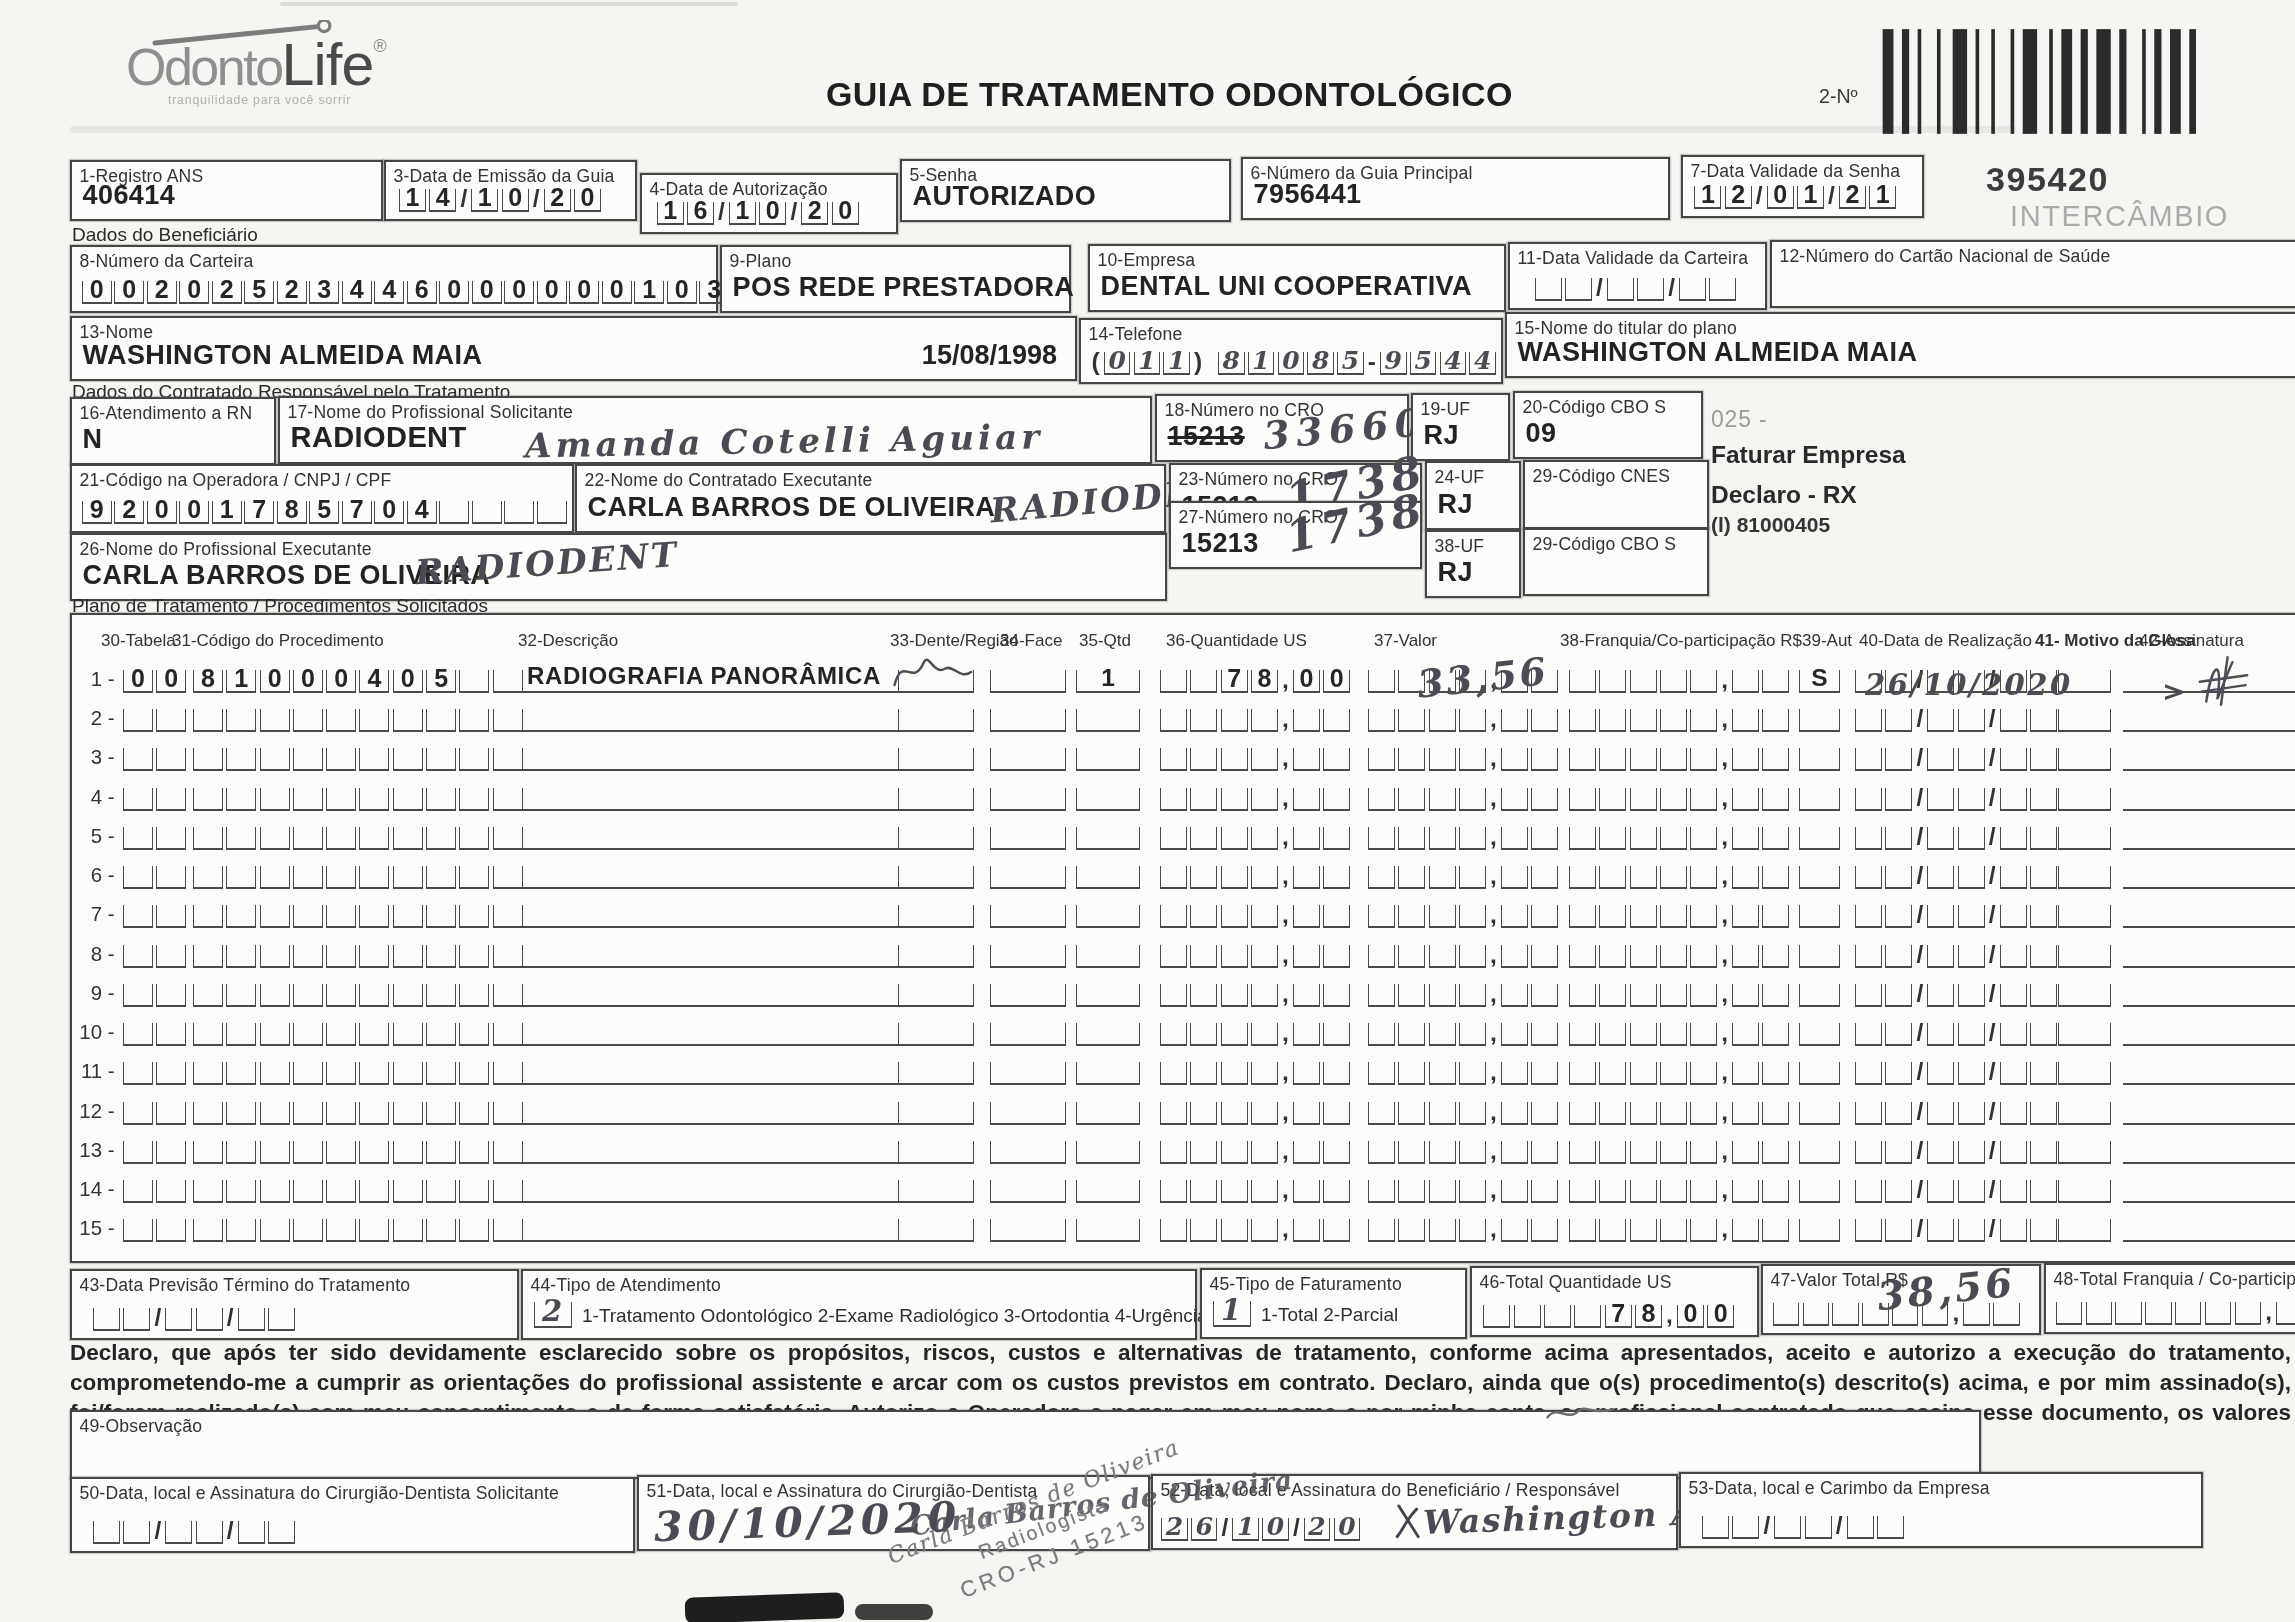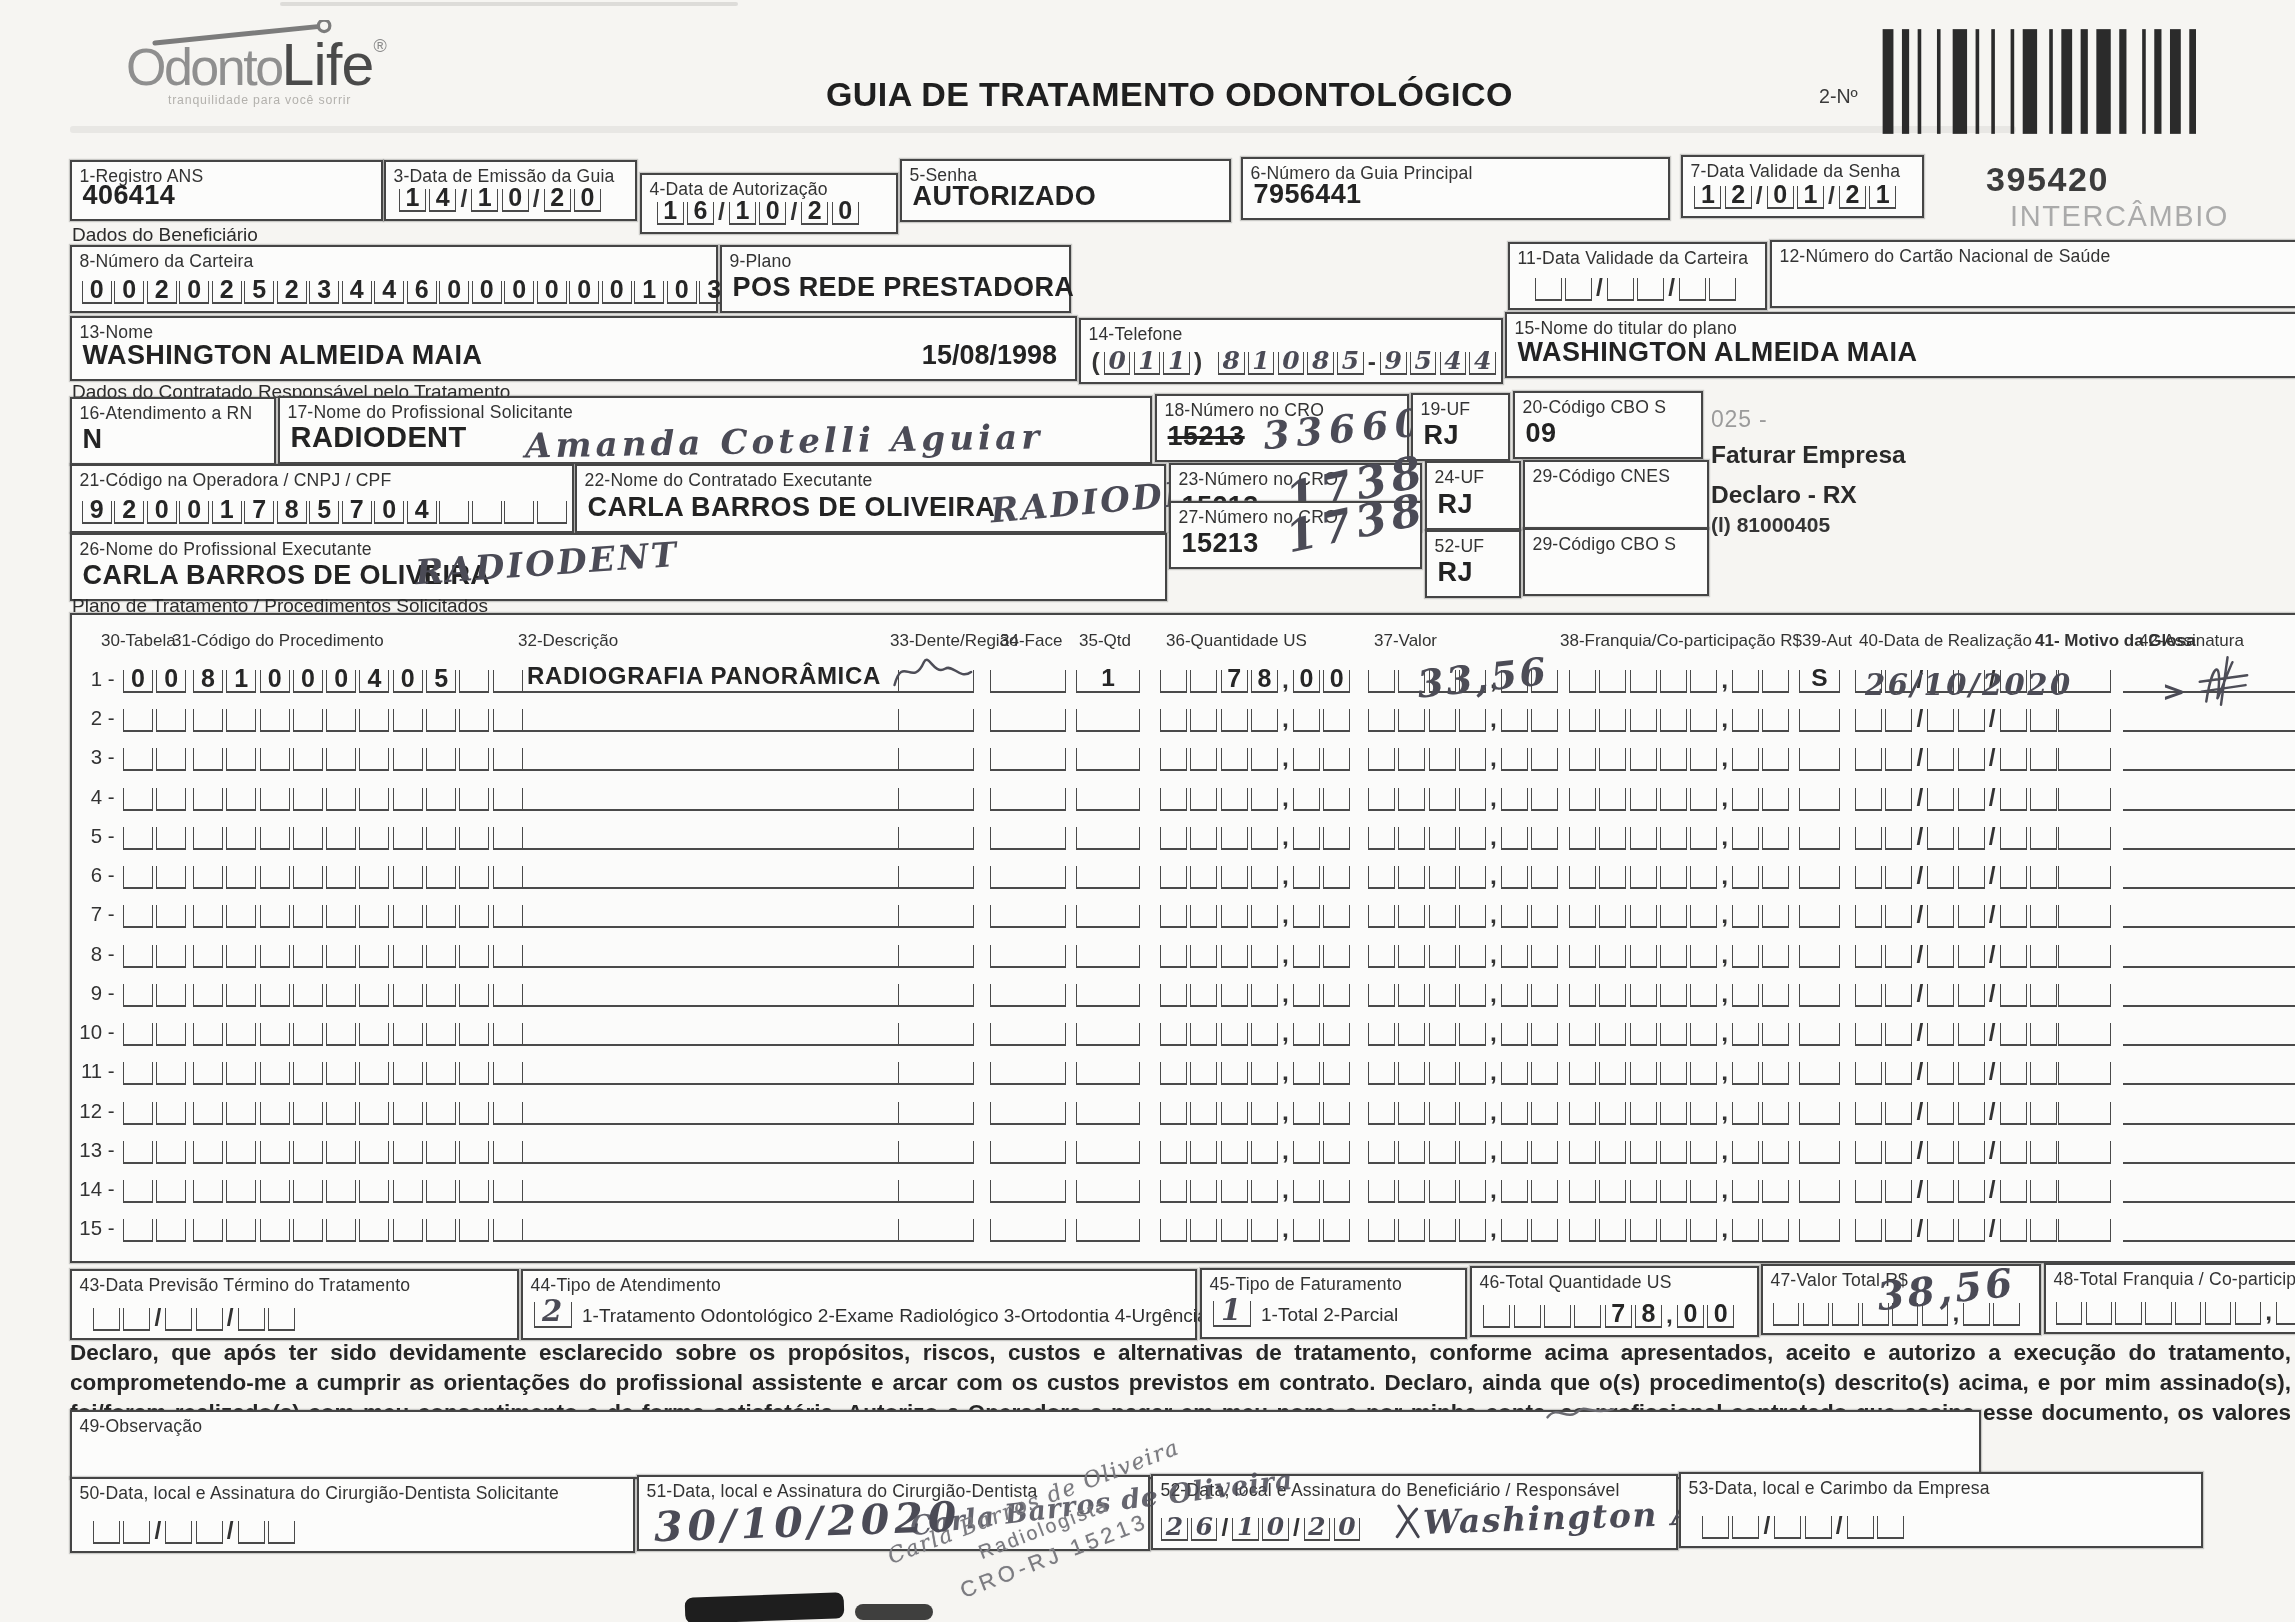--- a/index.html
+++ b/index.html
@@ -177,20 +177,24 @@
         <span class="comb-cell">0</span>
         <span class="comb-cell">1</span>
         <span class="comb-cell">0</span>
         <span class="comb-cell">3</span>
       </div>
   </div>
   <div class="box" style="left:720px;top:245px;width:347px;height:64px">
     <span class="lbl">9-Plano</span>
     <span class="val">POS REDE PRESTADORA</span>
   </div>
+  <div class="box" style="left:1088px;top:244px;width:414px;height:64px">
+    <span class="lbl">10-Empresa</span>
+    <span class="val">DENTAL UNI  COOPERATIVA</span>
+  </div>
   <div class="box" style="left:1508px;top:242px;width:255px;height:64px">
     <span class="lbl">11-Data Validade da Carteira</span>
     <div class="comb comb-sm" style="left:24.5px">
         <span class="comb-cell"></span>
         <span class="comb-cell"></span>
         <span class="comb-sep">/</span>
         <span class="comb-cell"></span>
         <span class="comb-cell"></span>
         <span class="comb-sep">/</span>
         <span class="comb-cell"></span>
@@ -306,21 +310,21 @@
     <span class="lbl">26-Nome do Profissional Executante</span>
     <span class="val">CARLA BARROS DE OLIVEIRA</span>
     <span class="hand" style="left:343px;top:8.2px;font-size:34px;letter-spacing:2.5px;transform:rotate(-4deg)">RADIODENT</span>
   </div>
   <div class="box" style="left:1169px;top:501px;width:249px;height:64px">
     <span class="lbl">27-Número no CRO</span>
     <span class="val">15213</span>
     <span class="hand" style="left:114px;top:-6.5px;font-size:44px;letter-spacing:4.9px;transform:rotate(-12deg)">1738</span>
   </div>
   <div class="box" style="left:1425px;top:530px;width:92px;height:64px">
-    <span class="lbl">52-UF</span>
+    <span class="lbl">38-UF</span>
     <span class="val">RJ</span>
   </div>
   <div class="box" style="left:1523px;top:528px;width:182px;height:64px">
     <span class="lbl">29-Código CBO S</span>
   </div>
 
   <div class="sec" style="left:72px;top:595px">Plano de Tratamento / Procedimentos Solicitados</div>
   <div class="box" style="left:70px;top:613px;width:2226px;height:646px;background:#fbfbfa" id="ptable">
       <span class="thead" style="left: 29px;">30-Tabela</span>
       <span class="thead" style="left: 100px;">31-Código do Procedimento</span>

